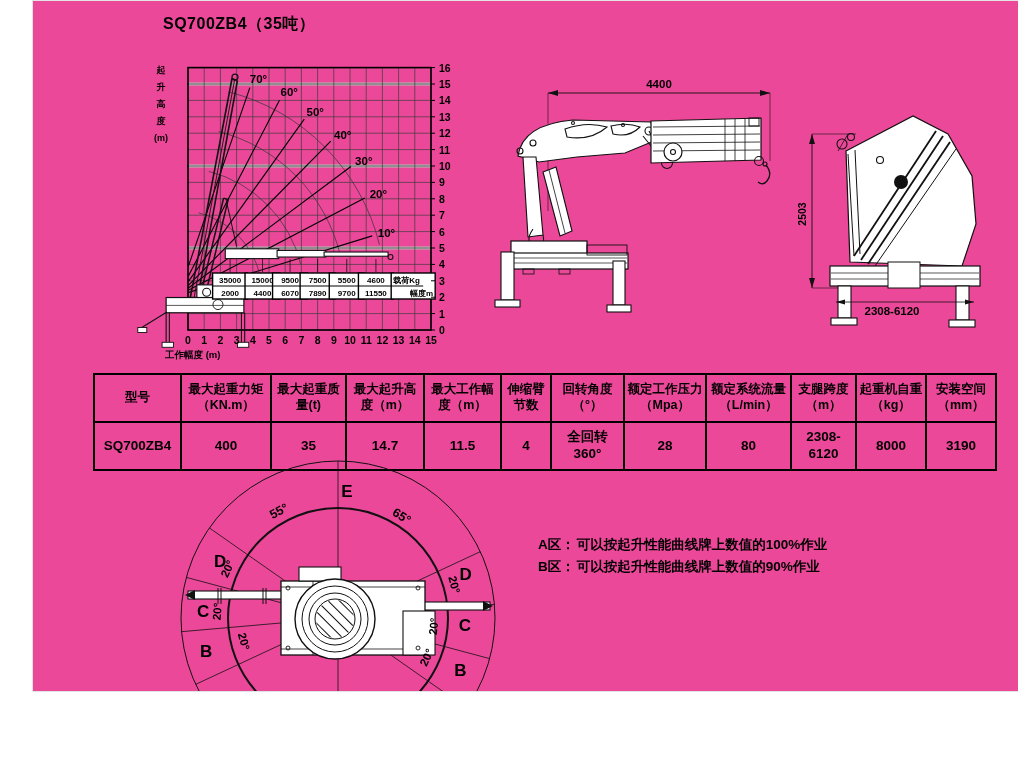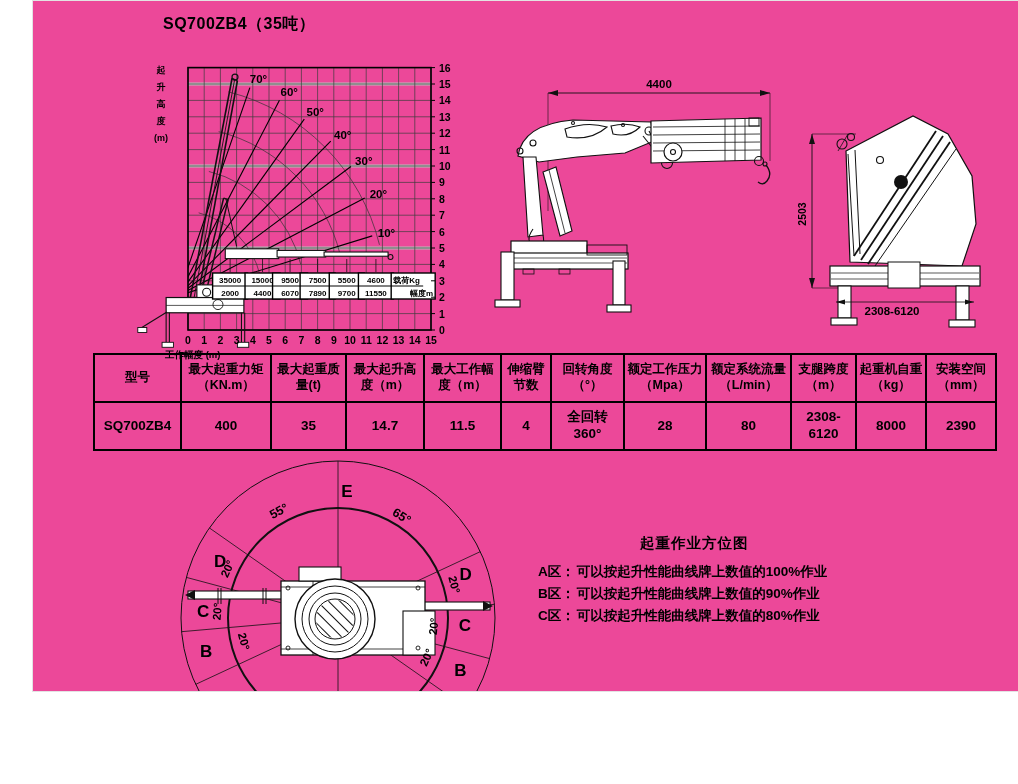--- a/index.html
+++ b/index.html
@@ -3,21 +3,21 @@
 <meta charset="utf-8">
 <style>
   html,body{margin:0;padding:0;background:#fff;}
   .page{position:relative;width:1018px;height:692px;background:#ec4899;
         font-family:"Liberation Sans",sans-serif;color:#000;overflow:hidden;
         box-sizing:border-box;border:1px solid #e3e3e3;margin-left:32px;}
   .abs{position:absolute;}
   #title{left:130px;top:13px;font-size:16px;font-weight:bold;letter-spacing:.5px;}
   svg text{fill:#000;font-family:"Liberation Sans",sans-serif;}
   
-  #spec-table{position:absolute;left:60px;top:352px;border-collapse:collapse;table-layout:fixed;}
+  #spec-table{position:absolute;left:60px;top:372px;border-collapse:collapse;table-layout:fixed;}
   #spec-table th,#spec-table td{border:2px solid #000;text-align:center;vertical-align:middle;
         padding:0;font-weight:bold;line-height:1.25;}
   #spec-table th{height:46px;font-size:12.5px;}
   #spec-table td{height:46px;font-size:13.5px;}
   
   #zone-legend{left:505px;top:533px;width:480px;}
   #zl-title{font-weight:bold;font-size:14.5px;margin:0 0 8px 102px;letter-spacing:1px;}
   .zl-item{font-weight:bold;font-size:13.5px;line-height:22.2px;white-space:nowrap;}
   .zl-zone{margin-right:2px;text-align:center;}
 </style>
@@ -399,21 +399,21 @@
           <td>11.5</td>
           <td>4</td>
           <td>
             <div>全回转</div>
             <div>360°</div>
           </td>
           <td>28</td>
           <td>80</td>
           <td>2308-6120</td>
           <td>8000</td>
-          <td>2390</td>
+          <td>3190</td>
         </tr>
       </tbody>
     </table>
 
   <svg id="zone-svg" class="abs" style="left:130px;top:452px;" width="350" height="330" viewBox="0 0 350 330">
       <g>
         <circle cx="175" cy="165" r="157" fill="none" stroke="#111" stroke-width="1"></circle>
         <circle cx="175" cy="165" r="110" fill="none" stroke="#111" stroke-width="2"></circle>
       </g>
       <g>
@@ -483,21 +483,19 @@
         <text transform="translate(68.11518145581572,117.41181276013134) rotate(-65)" font-size="11.5" font-weight="bold" text-anchor="middle">20°</text>
         <text transform="translate(58.160344433714855,158.87669311957558) rotate(-85)" font-size="11.5" font-weight="bold" text-anchor="middle">20°</text>
         <text transform="translate(77.00013164612436,189.4341114555664) rotate(75)" font-size="11.5" font-weight="bold" text-anchor="middle">20°</text>
         <text transform="translate(287.4676184247833,132.7504293694111) rotate(75)" font-size="11.5" font-weight="bold" text-anchor="middle">20°</text>
         <text transform="translate(274.6194698091746,173.71557427476583) rotate(-85)" font-size="11.5" font-weight="bold" text-anchor="middle">20°</text>
         <text transform="translate(267.2680912219027,206.08040095065581) rotate(-65)" font-size="11.5" font-weight="bold" text-anchor="middle">20°</text>
       </g>
     </svg>
 
   <div id="zone-legend" class="abs">
-    <div id="zl-title">起重作业方位图</div>
     <div id="zl-items">
         <div class="zl-item"><span class="zl-zone">A区：</span><span>可以按起升性能曲线牌上数值的100%作业</span></div>
         <div class="zl-item"><span class="zl-zone">B区：</span><span>可以按起升性能曲线牌上数值的90%作业</span></div>
-        <div class="zl-item"><span class="zl-zone">C区：</span><span>可以按起升性能曲线牌上数值的80%作业</span></div>
       </div>
   </div>
 
 </div>
 
 </body></html>

